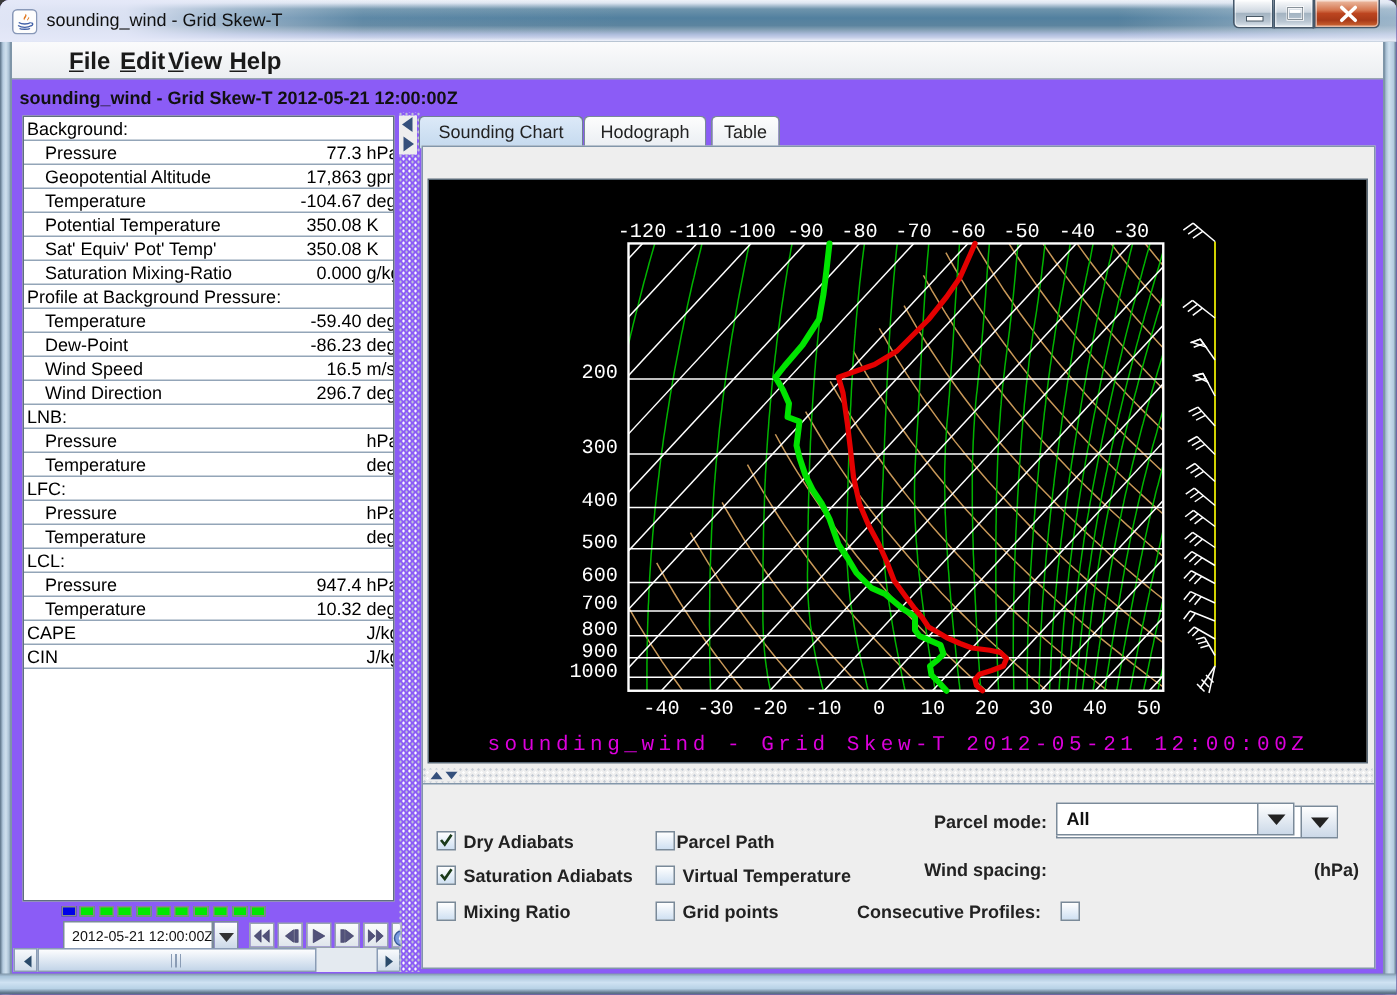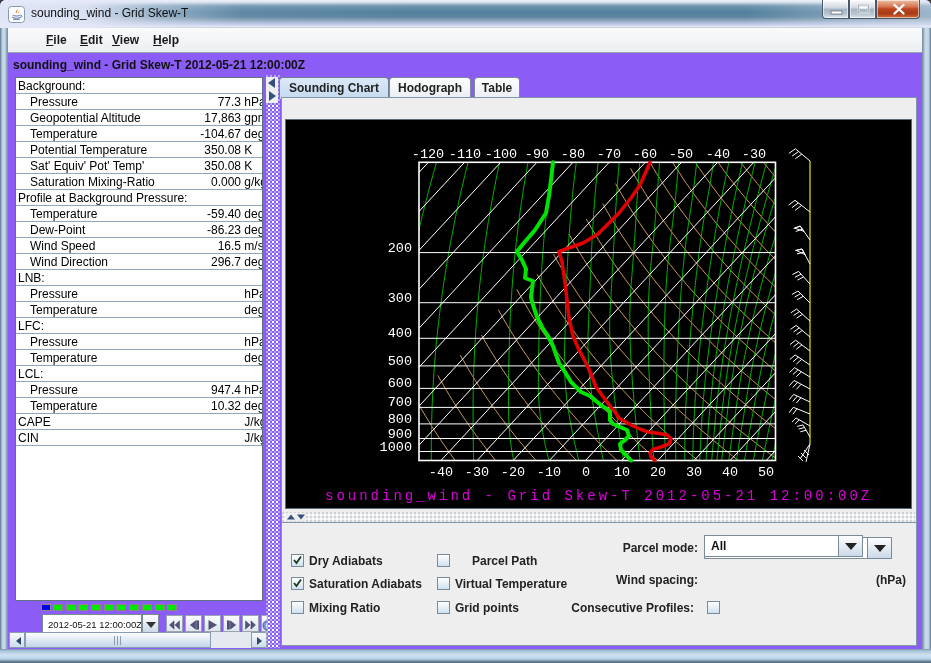--- a/index.html
+++ b/index.html
@@ -13,21 +13,21 @@
 #title:before { content:""; position:absolute; inset:0;
   background:linear-gradient(to right, rgba(228,232,248,0.97) 0, rgba(228,232,248,0.93) 9%, rgba(228,232,248,0.45) 17%, rgba(228,232,248,0.08) 26%, rgba(228,232,248,0) 45%, rgba(228,232,248,0) 80%, rgba(225,232,244,0.35) 92%, rgba(225,232,244,0.5) 100%); }
 #title .ttext { position:absolute; left:31px; top:6px; font-size:12px; color:#101010; }
 .wbtn { position:absolute; top:0; height:19px; border:1px solid #46586a; border-top:none;
   background:linear-gradient(to bottom,#fdfdfe 0,#cdd6df 45%,#a4b4c2 50%,#b9c6d2 80%,#dfe7ee 100%);
   box-shadow:inset 0 0 0 1px rgba(255,255,255,0.55); }
 .wbtn.close { background:linear-gradient(to bottom,#eec0a8 0,#d4754e 38%,#bc4520 50%,#a83a18 75%,#c8602f 94%); }
 
 #menubar { position:absolute; left:1px; top:28px; width:929px; height:25px;
   background:linear-gradient(#fbfbfc,#ebeef1); border-bottom:1px solid #99a7b3; }
-#menubar span { position:absolute; top:5px; font-weight:bold; font-size:12px; color:#1a1a1a;padding-left:32px; }
+#menubar span { position:absolute; top:5px; font-weight:bold; font-size:16px; color:#1a1a1a;padding-left:32px; }
 #menubar u { text-decoration:underline; }
 
 #header { position:absolute; left:13px; top:58px; font-weight:bold; font-size:12px; color:#111; }
 
 #ltable { position:absolute; left:15px; top:77px; width:248px; height:524px;
   background:#fff; border:1px solid #60707e; overflow:hidden; }
 .trow { position:relative; height:16px; border-bottom:1px solid #93a5b8; font-size:12px;
   white-space:nowrap; }
 .tn { position:absolute; left:2px; top:1px; color:#000; }
 .tn.ind { left:14px; }
@@ -51,21 +51,21 @@
 .sarr { position:absolute; top:4px; width:0; height:0; border:4px solid transparent; }
 #lthumb { position:absolute; left:16px; top:0; width:186px; height:16px;
   background:linear-gradient(#fdfdfe,#c2d4e8); border:1px solid #8a9cb5; }
 #lthumb:after { content:""; position:absolute; left:88px; top:3px; width:8px; height:9px;
   background:repeating-linear-gradient(to right,#8a9cb5 0,#8a9cb5 1px,transparent 1px,transparent 3px); }
 
 #vdiv { position:absolute; left:266px; top:75px; width:14px; height:573px; }
 
 #rpanel { position:absolute; left:281px; top:75px; width:636px; height:571px; }
 .tab { position:absolute; top:2px; height:22px; border:1px solid #7a8a99; border-bottom:none;
-  border-radius:4px 4px 0 0; font-weight:bold; font-size:12px; color:#222; text-align:center;
+  border-radius:4px 4px 0 0; font-weight:normal; font-size:12px; color:#222; text-align:center;
   background:linear-gradient(#fdfdfd,#e9edf2); padding-top:3px; }
 .tab.sel { background:linear-gradient(#dce9f8,#c4d9ee); border-color:#6f8094; }
 #tabline { position:absolute; left:0; top:22px; width:636px; height:549px;
   border:1px solid #8296aa; background:#eee; }
 #chartborder { position:absolute; left:4px; top:44px; width:627px; height:390px; border:1px solid #5a6a78; }
 
 #hdiv { position:absolute; left:282px; top:512px; width:633px; height:10px; }
 .bumps { background-image:radial-gradient(circle at 1px 1px,#c3cad4 0.6px,transparent 1px),
   radial-gradient(circle at 3px 3px,#fdfdfd 0.7px, transparent 1px); background-size:4px 4px; }
 #hdivline { position:absolute; left:282px; top:522px; width:634px; height:1px; background:#8296aa; }
@@ -497,21 +497,21 @@
     <span class="blab" style="left:309px;top:554px">Dry Adiabats</span>
     <div class="cb" style="left:291px;top:577px">
       <svg width="11" height="11" viewBox="0 0 11 11" style="position:absolute;left:0;top:0">
         <path d="M2 5 L4.5 8 L9 1.5" stroke="#1a3a1a" stroke-width="1.8" fill="none"></path>
       </svg>
     </div>
     <span class="blab" style="left:309px;top:577px">Saturation Adiabats</span>
     <div class="cb" style="left:291px;top:601px"></div>
     <span class="blab" style="left:309px;top:601px">Mixing Ratio</span>
     <div class="cb" style="left:437px;top:554px"></div>
-    <span class="blab" style="left:472px;top:554px">Parcel Path</span>
+    <span class="blab" style="left:451px;top:554px">Parcel Path</span>
     <div class="cb" style="left:437px;top:577px"></div>
     <span class="blab" style="left:455px;top:577px">Virtual Temperature</span>
     <div class="cb" style="left:437px;top:601px"></div>
     <span class="blab" style="left:455px;top:601px">Grid points</span>
     <span class="blab r" style="right:233px;top:541px">Parcel mode:</span>
     <div class="combo" style="left:704px;top:537px;width:188px">
       <span class="ctext">Bottom of Sounding</span>
       <span class="cbtn">
         <span class="carr"></span>
       </span>

